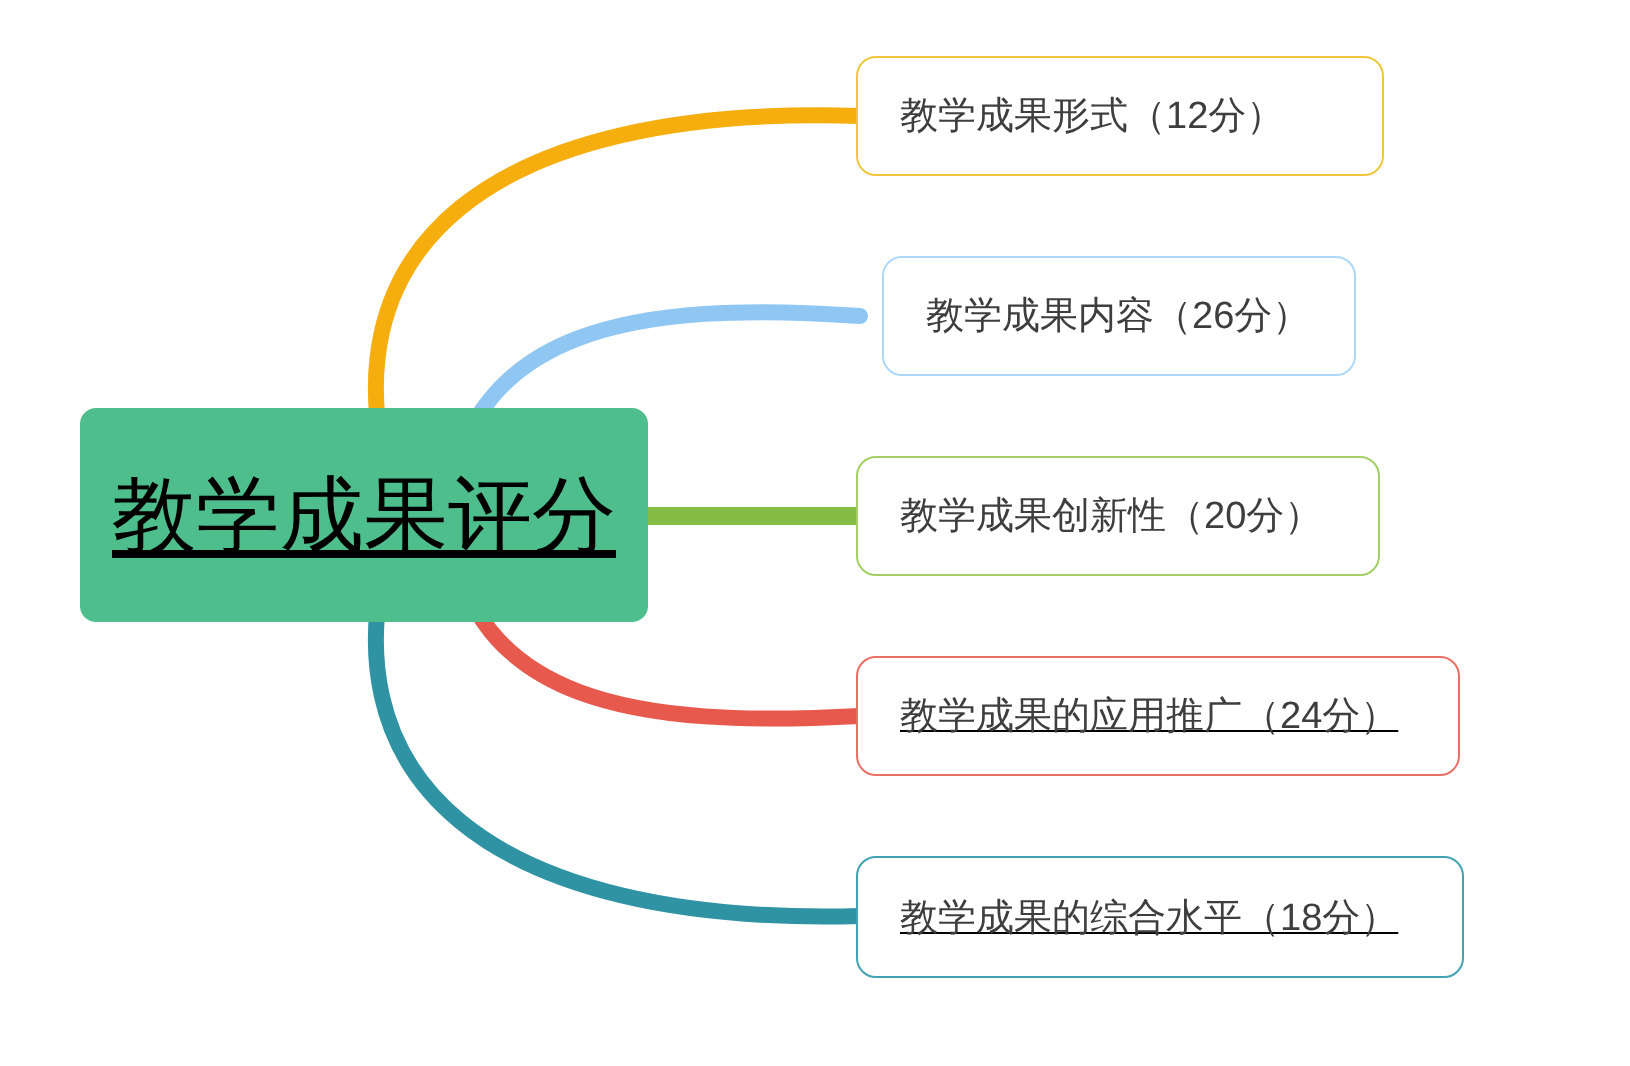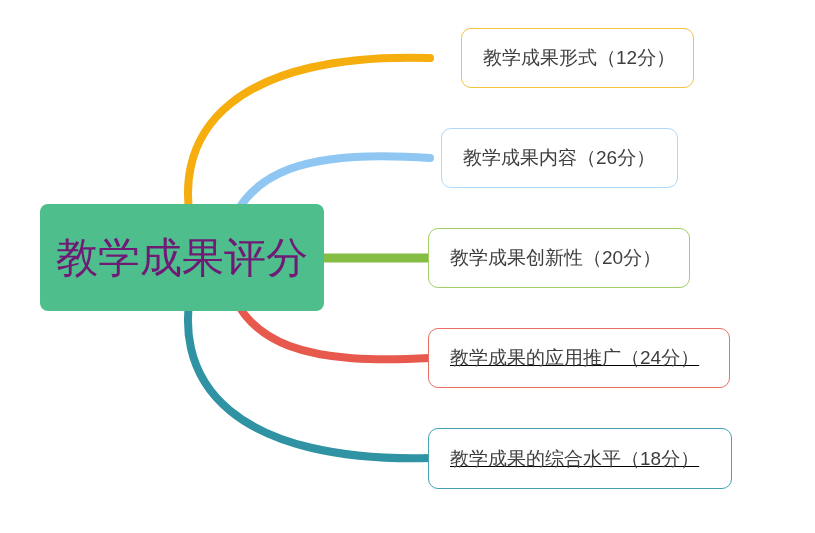--- a/index.html
+++ b/index.html
@@ -38,44 +38,45 @@
     top: 204px;
     width: 284px;
     height: 107px;
     border-radius: 8px;
     display: flex;
     align-items: center;
     justify-content: center;
     box-sizing: border-box;
   }
   .root-node span {
-    color: #701a75;
+    color: #000000;
     font-size: 42px;
     line-height: 1;
     white-space: nowrap;
     letter-spacing: 0px;
+    text-decoration: underline;
   }
   .branch-node {
     position: absolute;
     left: 428px;
     height: 60px;
     background: #ffffff;
     border: 1px solid #cccccc;
     border-radius: 10px;
     box-sizing: border-box;
     display: flex;
     align-items: center;
   }
   .branch-node span {
     color: #3e3e3e;
     font-size: 19px;
     padding-left: 21px;
     white-space: nowrap;
   }
-  .b1 { top: 28px;  width: 233px; margin-left: 33px; }
+  .b1 { top: 28px;  width: 264px; }
   .b2 { top: 128px; width: 237px; }
   .b3 { top: 228px; width: 262px; }
   .b4 { top: 328px; width: 302px; }
   .b5 { top: 428px; width: 304px; height: 61px; text-decoration: underline; }
 </style>
 </head>
 <body>
 
 <div class="stage">
 

